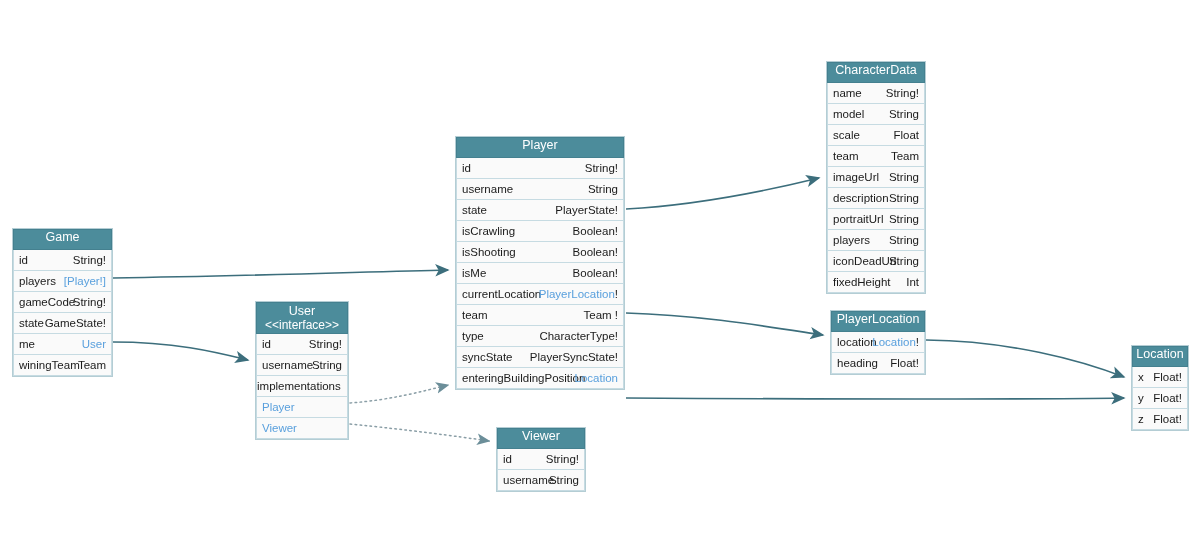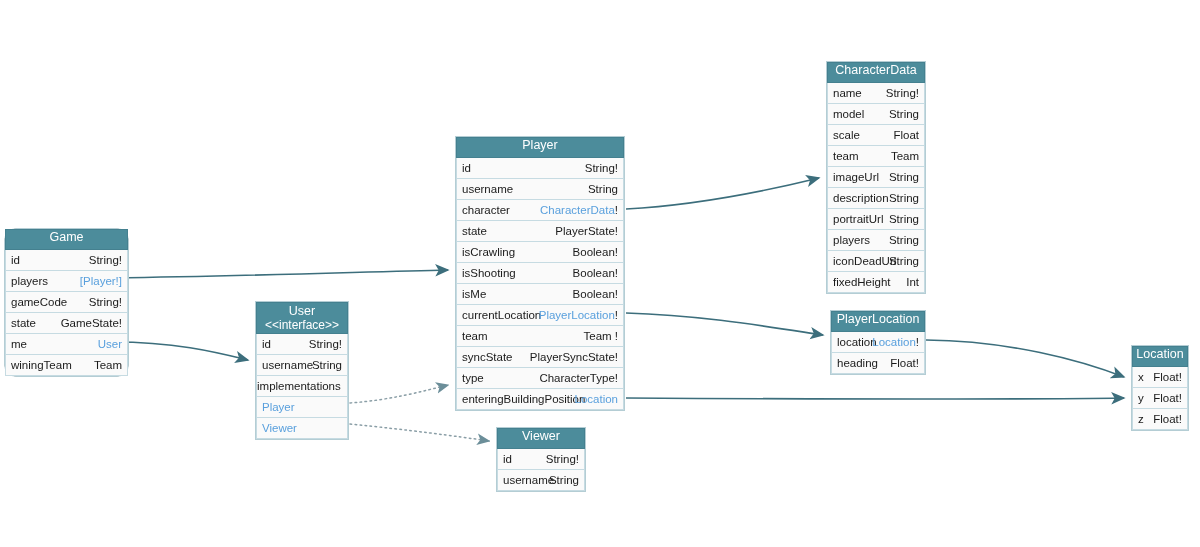--- a/index.html
+++ b/index.html
@@ -89,21 +89,21 @@
     <path d="M626,209 C 700,205 770,190 819,178" fill="none" stroke="#3c6e7c" stroke-width="1.6" marker-end="url(#arw)"></path>
 
     <path d="M626,313 C 700,315 770,327 823,335" fill="none" stroke="#3c6e7c" stroke-width="1.6" marker-end="url(#arw)"></path>
 
     <path d="M626,398 C 800,399 1000,400 1124,398" fill="none" stroke="#3c6e7c" stroke-width="1.6" marker-end="url(#arw)"></path>
 
     <path d="M926,340 C 1010,341 1080,360 1124,377" fill="none" stroke="#3c6e7c" stroke-width="1.6" marker-end="url(#arw)"></path>
   </svg>
 
   <div id="entity-layer">
-      <div class="entity" style="left: 4px; top: 228px; width: 125px; border-radius: 13px;">
+      <div class="entity" style="left: 12px; top: 228px; width: 101px;">
         <div class="ent-header">
           <span class="title">Game</span>
         </div>
         <div class="row">
           <span class="fname">id</span>
           <span class="ftype">String!</span>
         </div>
         <div class="row">
           <span class="fname">players</span>
           <span class="ftype"><span class="blue">[Player!]</span></span>
@@ -154,24 +154,20 @@
         </div>
         <div class="row">
           <span class="fname">id</span>
           <span class="ftype">String!</span>
         </div>
         <div class="row">
           <span class="fname">username</span>
           <span class="ftype">String</span>
         </div>
         <div class="row">
-          <span class="fname">character</span>
-          <span class="ftype"><span class="blue">CharacterData</span><span class="tick">!</span></span>
-        </div>
-        <div class="row">
           <span class="fname">state</span>
           <span class="ftype">PlayerState!</span>
         </div>
         <div class="row">
           <span class="fname">isCrawling</span>
           <span class="ftype">Boolean!</span>
         </div>
         <div class="row">
           <span class="fname">isShooting</span>
           <span class="ftype">Boolean!</span>
@@ -182,28 +178,28 @@
         </div>
         <div class="row">
           <span class="fname">currentLocation</span>
           <span class="ftype"><span class="blue">PlayerLocation</span><span class="tick">!</span></span>
         </div>
         <div class="row">
           <span class="fname">team</span>
           <span class="ftype">Team !</span>
         </div>
         <div class="row">
+          <span class="fname">type</span>
+          <span class="ftype">CharacterType!</span>
+        </div>
+        <div class="row">
           <span class="fname">syncState</span>
           <span class="ftype">PlayerSyncState!</span>
         </div>
         <div class="row">
-          <span class="fname">type</span>
-          <span class="ftype">CharacterType!</span>
-        </div>
-        <div class="row">
           <span class="fname">enteringBuildingPosition</span>
           <span class="ftype"><span class="blue">Location</span></span>
         </div>
       </div>
       <div class="entity" style="left: 496px; top: 427px; width: 90px;">
         <div class="ent-header">
           <span class="title">Viewer</span>
         </div>
         <div class="row">
           <span class="fname">id</span>

